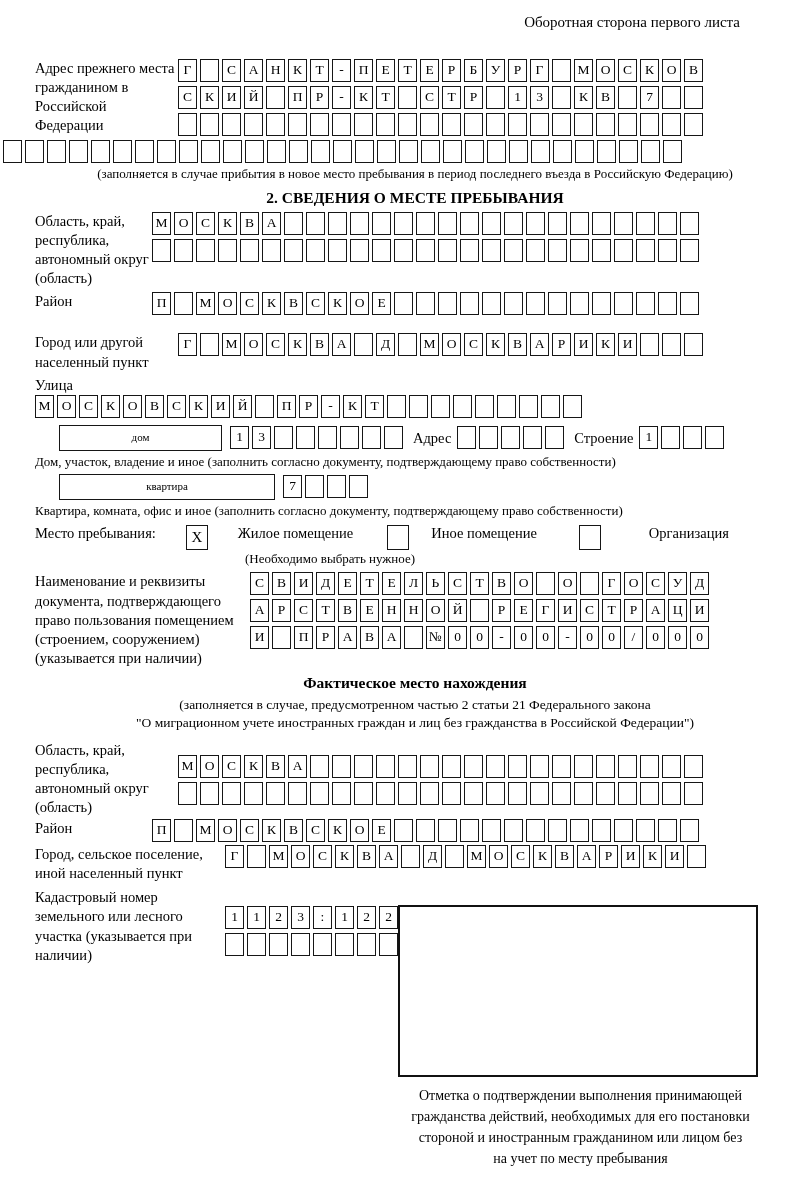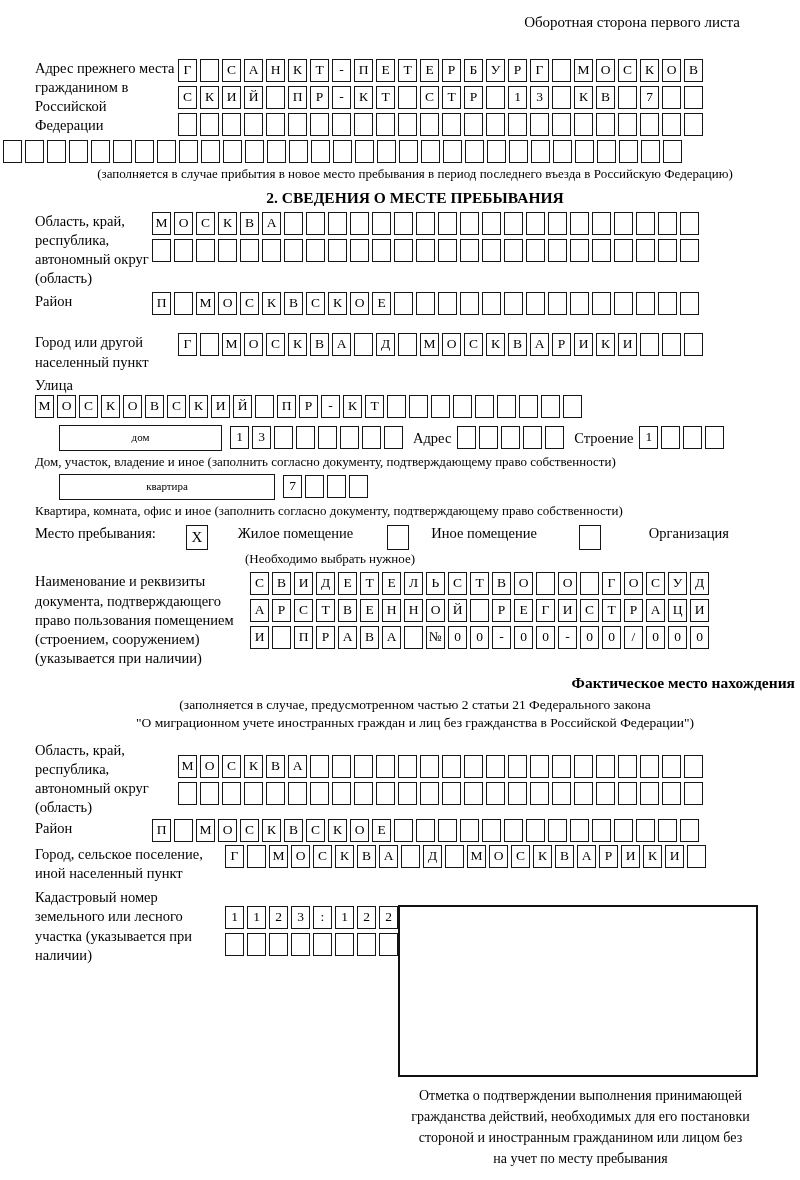--- a/index.html
+++ b/index.html
@@ -52,21 +52,21 @@
 
   .stay-row { margin-top:5px; align-items:flex-start;gap:18px; }
   .stay-label { font-size:14.5px; }
   .checkbox {
     width:22px; height:25px; border:1.5px solid #161616; flex:0 0 auto;
     text-align:center; font-size:15px; line-height:22px;
   }
   .stay-note { margin-top:1px; margin-left:210px; }
 
   .doc-block { margin-top:5px; }
-  .fact-heading { margin-top:6px;text-align:right; }
+  .fact-heading { margin-top:6px; }
   .fact-note { margin-top:4px; text-align:center; width:760px; font-size:13.5px; line-height:1.35; }
 
   .lregion-block { margin-top:8px; }
   .lregion-cells { margin-top:14px; }
   .ldistrict-row { margin-top:2px; }
   .lcity-row { margin-top:3px; }
   .cad-block { margin-top:5px; }
 
   .stamp-box {
     position:absolute; left:398px; top:905px; width:360px; height:172px;

